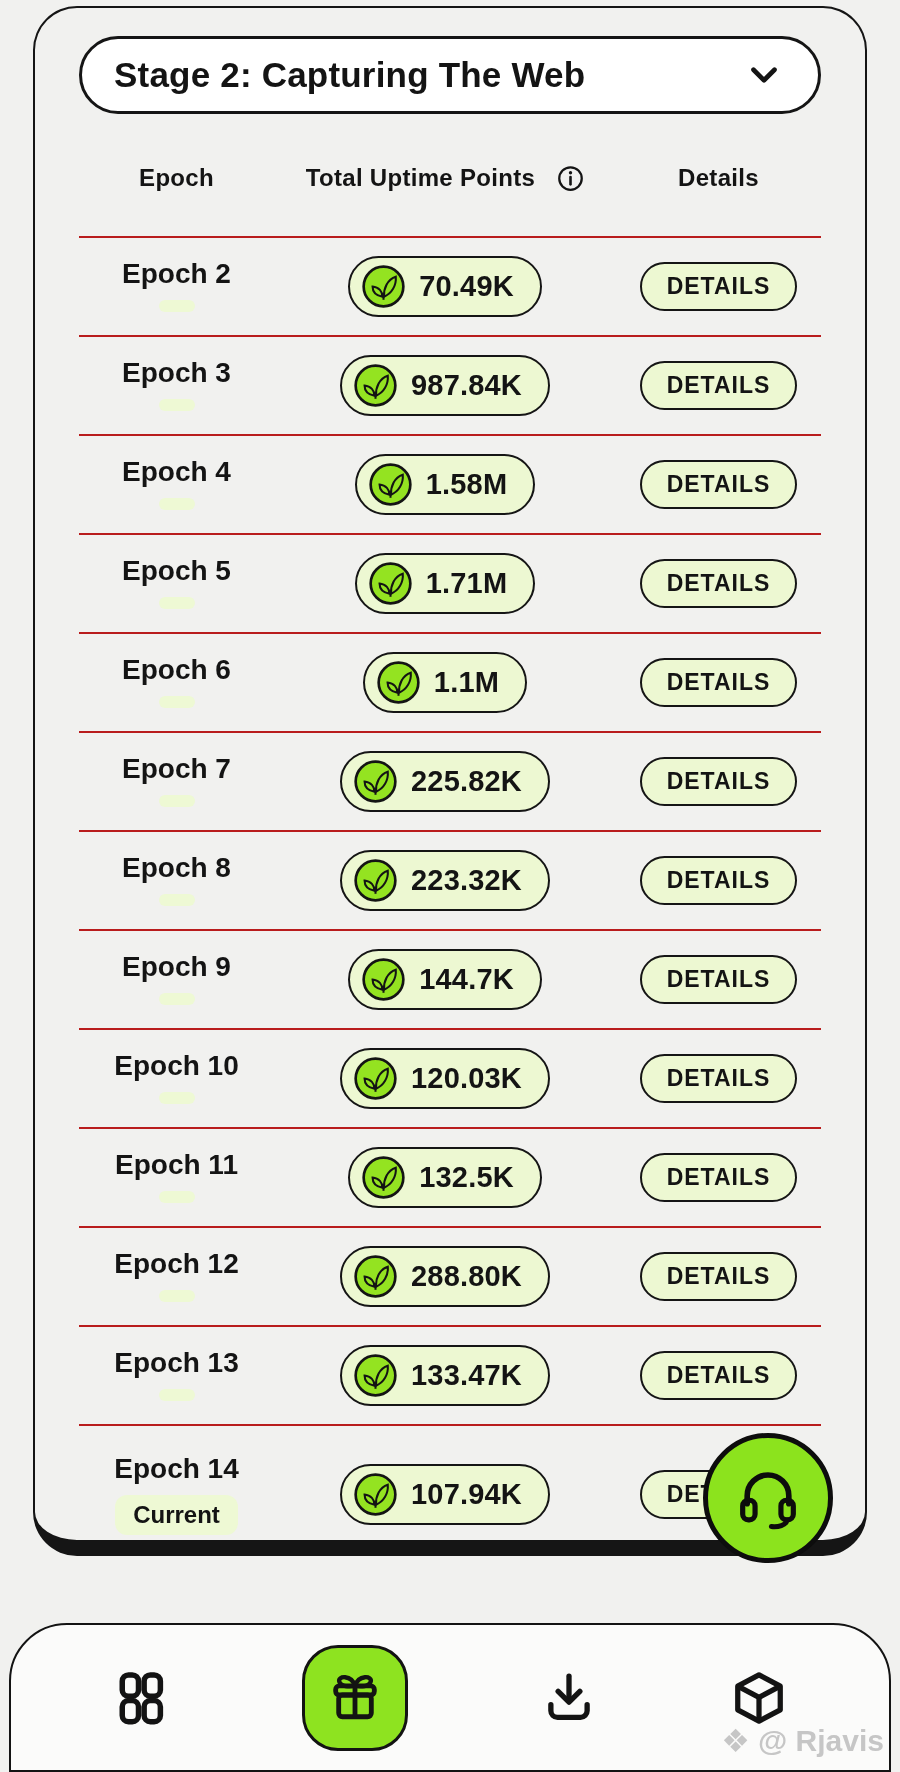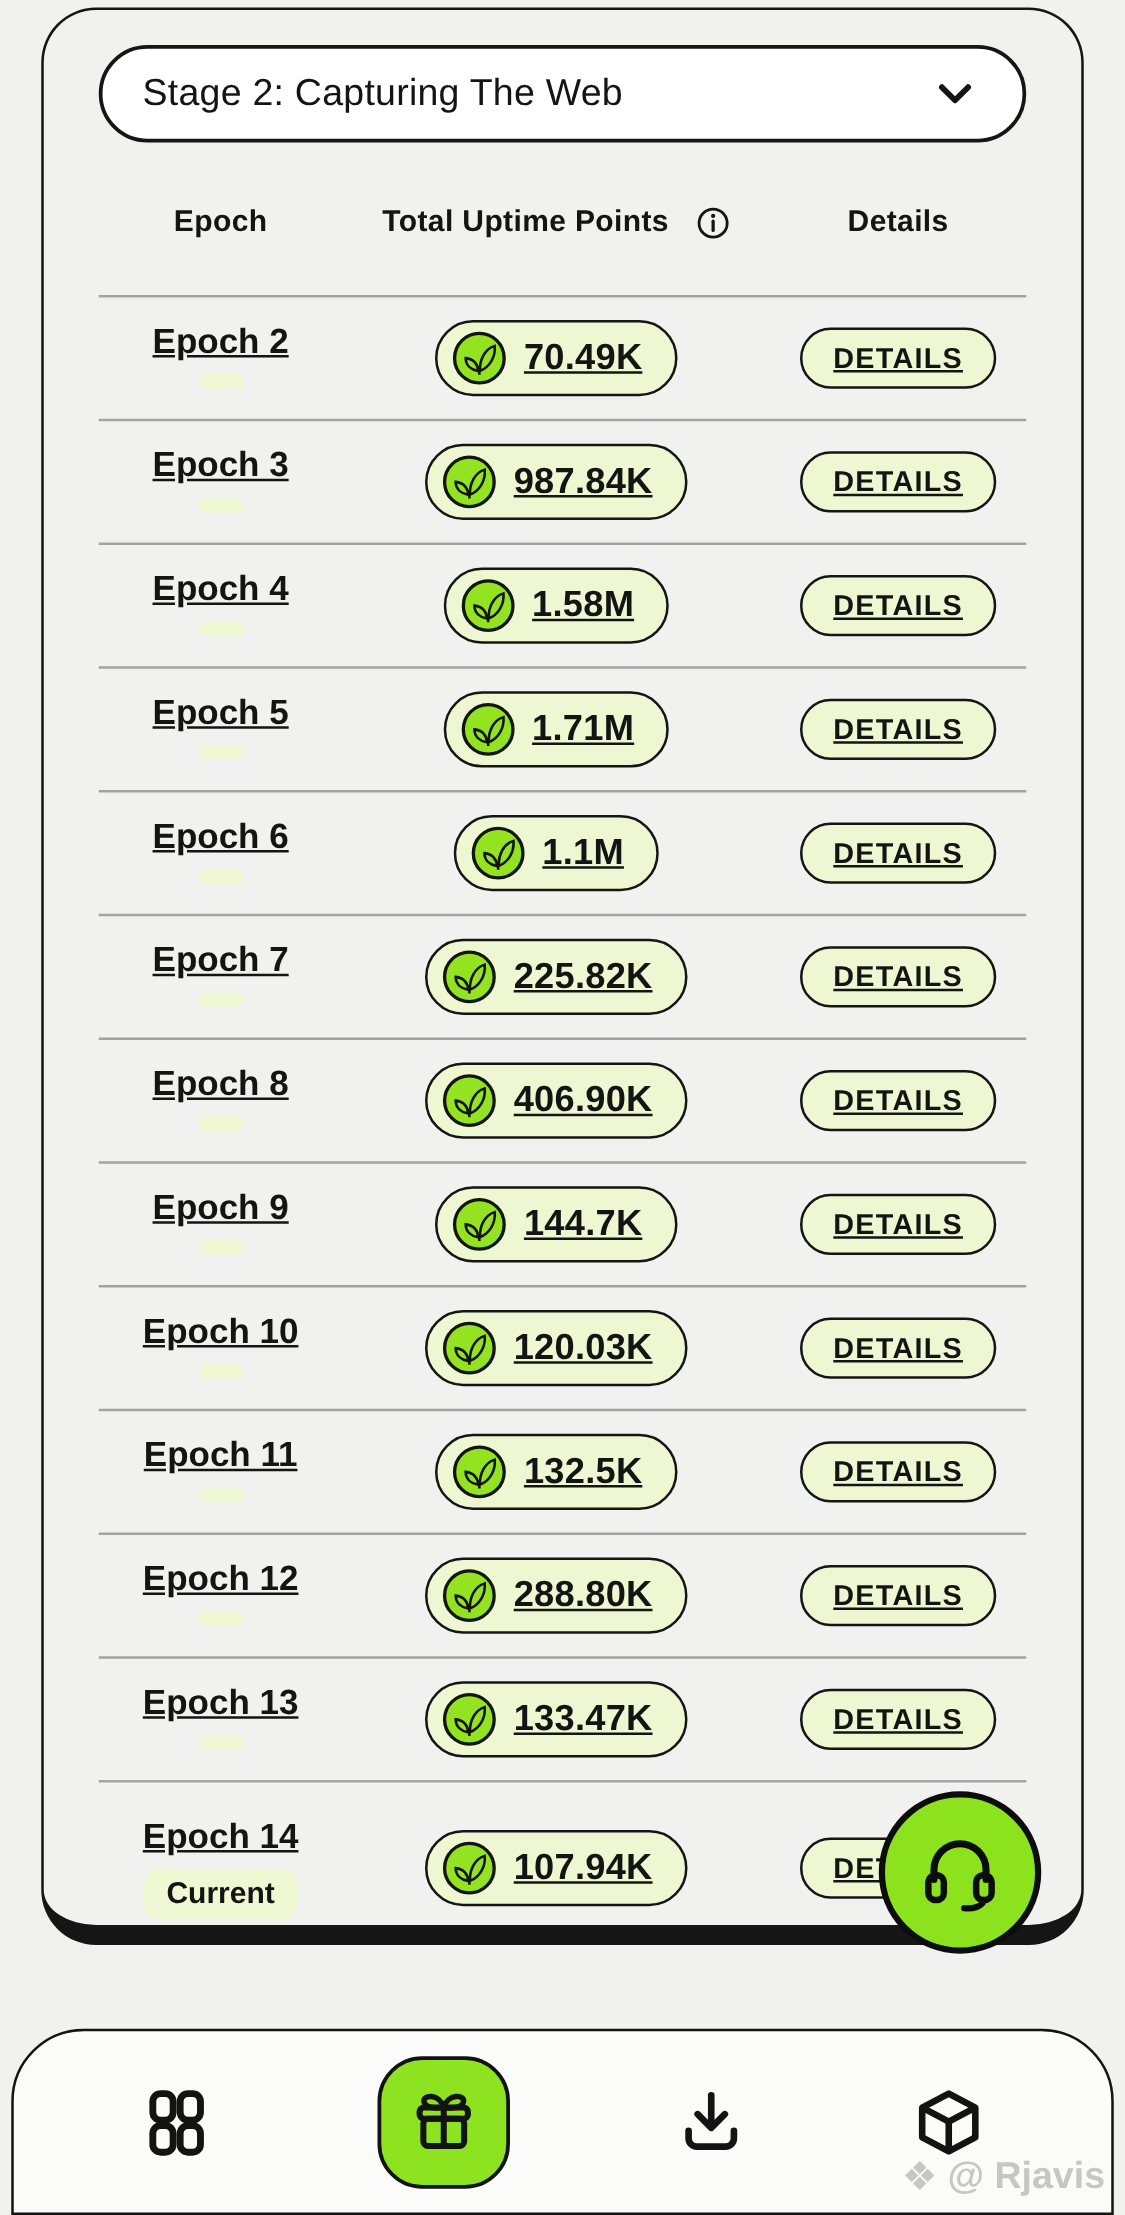--- a/index.html
+++ b/index.html
@@ -16,31 +16,31 @@
     box-sizing:border-box;background:#f1f1ef;
     border:2.5px solid #151515;border-bottom-width:16px;
     border-radius:44px;padding:28px 44px 0;
   }
   
   .dropdown{
     height:78px;background:#ffffff;border:3px solid #151515;border-radius:40px;
     display:flex;align-items:center;justify-content:space-between;
     padding:0 36px 0 32px;box-sizing:border-box;cursor:pointer;
   }
-  .dropdown-label{font-size:30px;font-weight:normal;letter-spacing:.2px;}
+  .dropdown-label{font-size:35px;font-weight:bold;letter-spacing:.2px;}
   
   .thead{
     display:grid;grid-template-columns:195px 1fr 205px;align-items:center;
     height:116px;margin-top:6px;
   }
   .th{font-size:24px;font-weight:bold;text-align:center;letter-spacing:.3px;}
   .th-mid{display:flex;align-items:center;justify-content:center;gap:22px;}
   .row{
     display:grid;grid-template-columns:195px 1fr 205px;align-items:center;
-    border-top:2px solid #a3a3a3;height:97px;text-decoration:underline;
+    border-top:2px solid #b91c1c;height:97px;
   }
   .row-last{height:136px;gap:12px;}
   .epoch-cell{text-align:center;}
   .epoch-label{font-size:28px;font-weight:bold;}
   .current-badge{
     display:inline-block;background:#eef9d4;border-radius:12px;
     padding:6px 18px;font-size:24px;font-weight:bold;margin-top:10px;
   }
   .points-cell{display:flex;justify-content:center;}
   .pill{
@@ -258,21 +258,21 @@
     <div class="points-cell">
       <span class="pill">
         <span>
           <svg width="45" height="45" viewBox="0 0 44 44">
             <circle cx="22" cy="22" r="19.4" fill="#94e321" stroke="#141414" stroke-width="2.6"></circle>
             <path d="M22.5 32 C22 24 26 14.8 34 12.4 C34.8 21 30 29 22.5 32 Z" fill="none" stroke="#141414" stroke-width="2"></path>
             <path d="M21 32 C21 27 17.5 22.5 11.3 22 C11.3 27.6 15.5 31 21 32 Z" fill="none" stroke="#141414" stroke-width="2"></path>
             <path d="M22 35 V28.5" fill="none" stroke="#141414" stroke-width="2"></path>
           </svg>
         </span>
-        <span class="pill-value">406.90K</span>
+        <span class="pill-value">223.32K</span>
       </span>
     </div>
     <div class="details-cell">
       <button class="details-btn">DETAILS</button>
     </div>
   </div>
 
   <div class="row">
     <div class="epoch-cell">
       <div class="epoch-label">Epoch 9</div>

